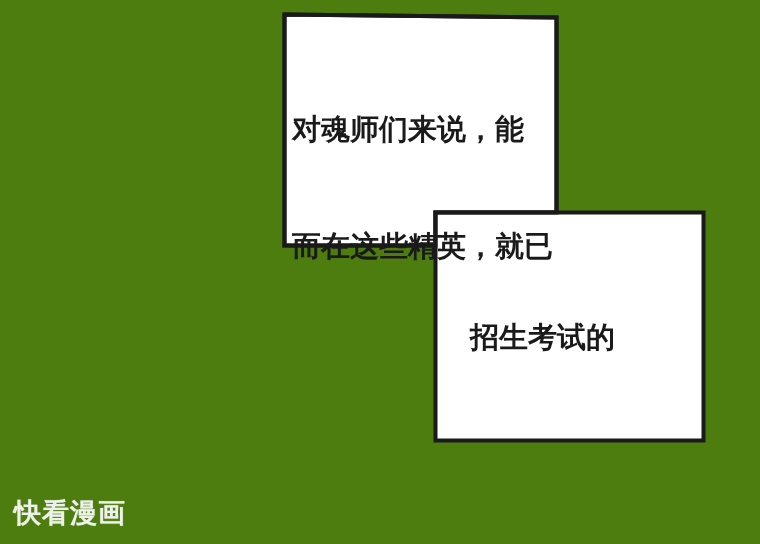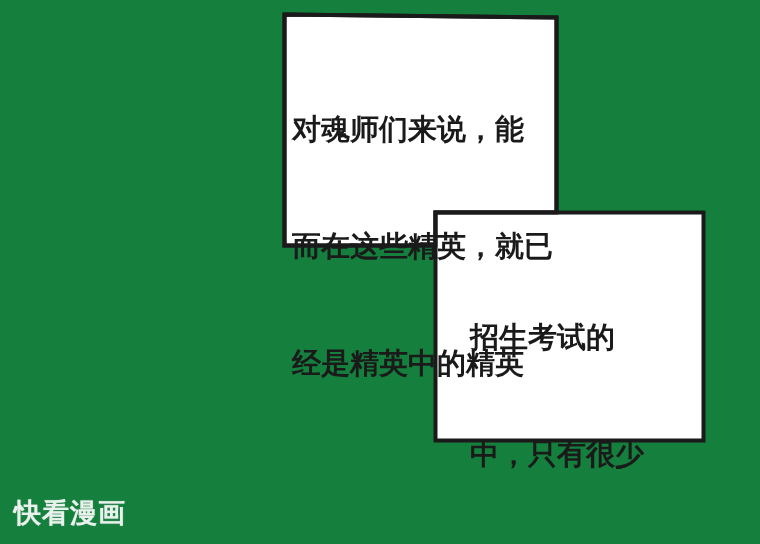--- a/index.html
+++ b/index.html
@@ -14,21 +14,21 @@
     overflow: hidden;
     position: relative;
   }
 
   #comic-panel {
     position: absolute;
     left: 0;
     top: 0;
     width: 760px;
     height: 544px;
-    background: #15803d;
+    background: #4d7c0f;
   }
 
   #bubble-layer {
     position: absolute;
     left: 0;
     top: 0;
     width: 760px;
     height: 544px;
   }
 
@@ -88,27 +88,25 @@
     <path d="M 284.5 14.5 L 556.5 17.5 L 556.5 212.5 L 435.5 212.5 L 435.5 245.5 L 284.5 245.5 Z" fill="#ffffff" stroke="#1a1a1a" stroke-width="4" stroke-linejoin="miter"></path>
 
     <path d="M 435.5 243.5 L 435.5 212.5 L 556.5 212.5 L 703.5 212.5 L 703.5 440.5 L 435.5 440.5 Z" fill="#ffffff" stroke="#1a1a1a" stroke-width="4" stroke-linejoin="miter"></path>
 
     <path d="M 284.5 14.5 L 556.5 17.5 L 556.5 212.5 L 435.5 212.5 L 435.5 245.5 L 284.5 245.5 Z" fill="none" stroke="#1a1a1a" stroke-width="4" stroke-linejoin="miter"></path>
   </svg>
 
   <div id="bubble-1-text" class="bubble-text">
     <span class="text-line">对魂师们来说，能</span>
     <span class="text-line">而在这些精英，就已</span>
-    <span class="text-line">经是精英中的精英</span>
     
   </div>
 
   <div id="bubble-2-text" class="bubble-text">
     <span class="text-line">招生考试的</span>
-    <span class="text-line">中，只有很少</span>
     
     
     
   </div>
 
   <div id="watermark">快看漫画</div>
 
 </div>
 
 </body></html>

